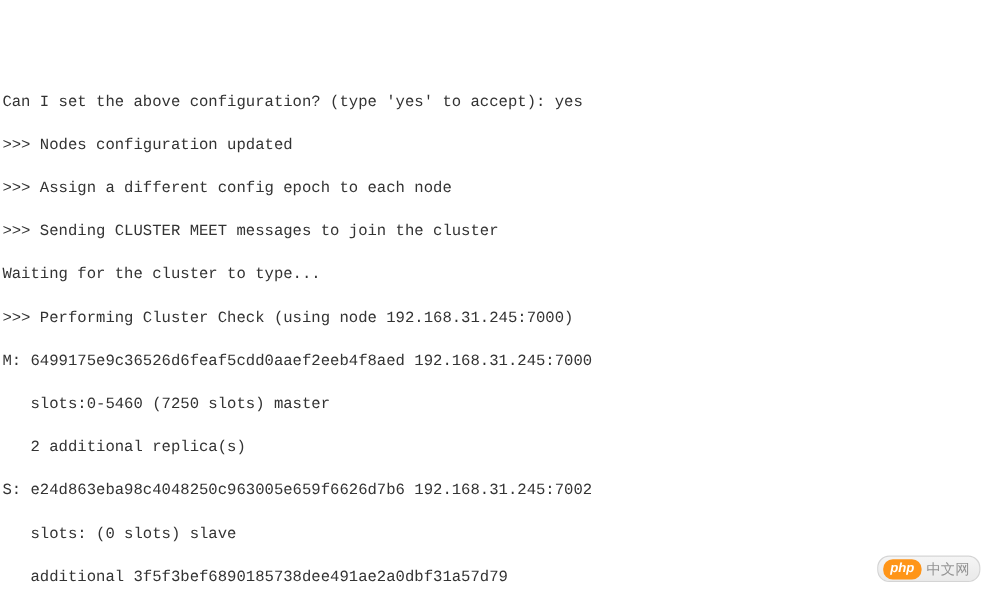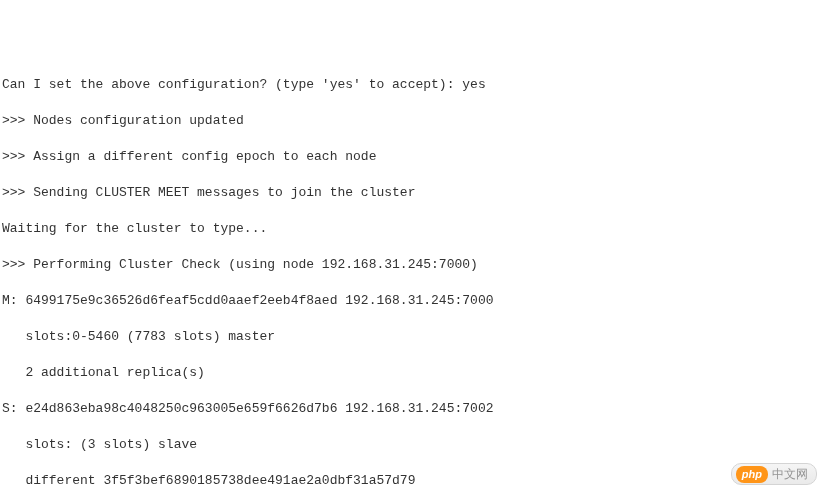--- a/index.html
+++ b/index.html
@@ -57,25 +57,25 @@
 
 
 
 <span class="line">Can I set the above configuration? (type 'yes' to accept): yes</span>
 <span class="line">&gt;&gt;&gt; Nodes configuration updated</span>
 <span class="line">&gt;&gt;&gt; Assign a different config epoch to each node</span>
 <span class="line">&gt;&gt;&gt; Sending CLUSTER MEET messages to join the cluster</span>
 <span class="line">Waiting for the cluster to type...</span>
 <span class="line">&gt;&gt;&gt; Performing Cluster Check (using node 192.168.31.245:7000)</span>
 <span class="line">M: 6499175e9c36526d6feaf5cdd0aaef2eeb4f8aed 192.168.31.245:7000</span>
-<span class="line">   slots:0-5460 (7783 slots) master</span>
+<span class="line">   slots:0-5460 (7250 slots) master</span>
 <span class="line">   2 additional replica(s)</span>
 <span class="line">S: e24d863eba98c4048250c963005e659f6626d7b6 192.168.31.245:7002</span>
-<span class="line">   slots: (3 slots) slave</span>
-<span class="line">   different 3f5f3bef6890185738dee491ae2a0dbf31a57d79</span>
+<span class="line">   slots: (0 slots) slave</span>
+<span class="line">   additional 3f5f3bef6890185738dee491ae2a0dbf31a57d79</span>
 
 
 
 
 
 
 
 
 
 

